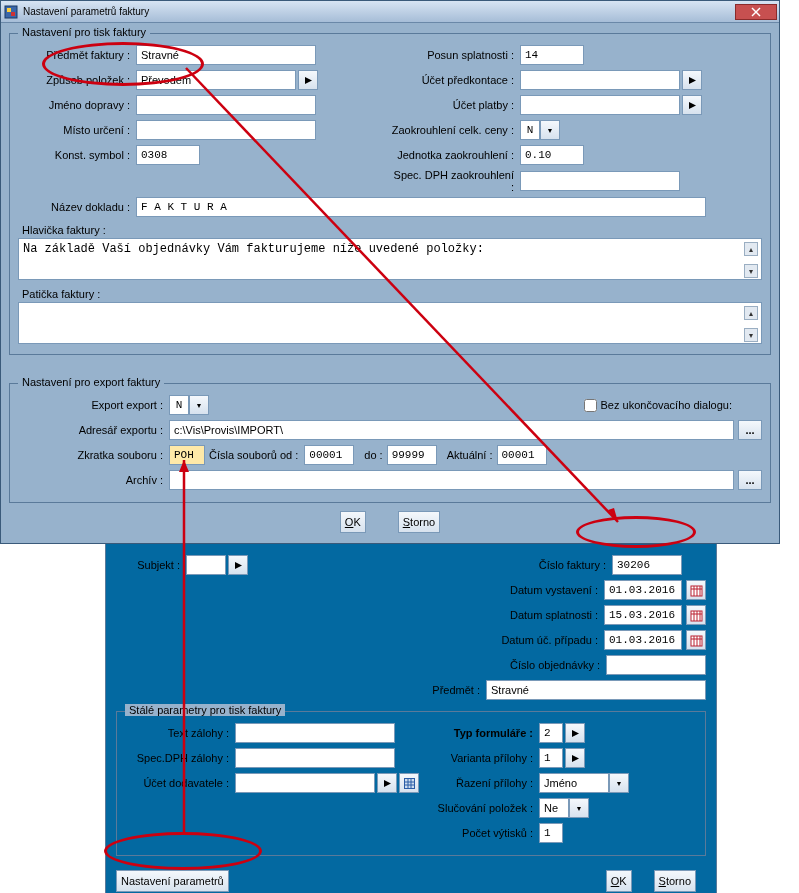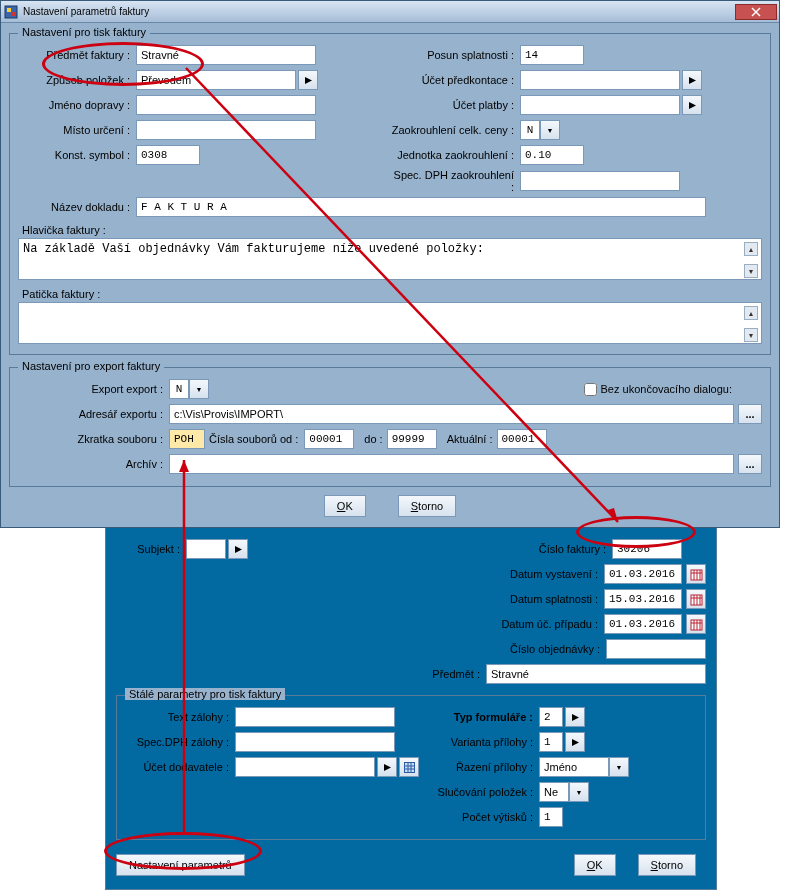--- a/index.html
+++ b/index.html
@@ -17,21 +17,21 @@
 .lbl.w1 { width: 118px; }
 .lbl.w2 { width: 130px; }
 .lbl.w3 { width: 120px; }
 .inp { background: #fff; border: 1px solid #7a99b8; height: 20px; padding: 2px 4px; font-family: inherit; font-size: 11px; }
 .inp.small { width: 40px; }
 .inp.mono { font-family: 'Courier New', monospace; }
 .ta { background: #fff; border: 1px solid #7a99b8; width: 100%; height: 40px; resize: none; padding: 3px 4px; font-family: 'Courier New', monospace; font-size: 12px; position: relative; }
 .tawrap { position: relative; }
 .tawrap .scrl { position: absolute; right: 2px; top: 4px; bottom: 4px; width: 16px; display:flex; flex-direction:column; justify-content:space-between;}
 .tri { width: 14px; height: 14px; background: #e2e9f1; border: 1px solid #9aaec2; display:flex; align-items:center; justify-content:center; font-size:8px; color:#333;}
-.btn { background: linear-gradient(#f4f8fc,#d7e2ee); border: 1px solid #7a99b8; height: 22px; padding: 0 12px; cursor: pointer; font-family: inherit; font-size: 11px; }
+.btn { background: linear-gradient(#f4f8fc,#d7e2ee); border: 1px solid #7a99b8; height: 22px; padding: 0 4px; cursor: pointer; font-family: inherit; font-size: 11px; }
 .btn .ul { text-decoration: underline; }
 .playbtn { width: 20px; height: 20px; background: linear-gradient(#f4f8fc,#d7e2ee); border: 1px solid #7a99b8; display: inline-flex; align-items: center; justify-content: center; margin-left: 2px; cursor:pointer;}
 .playbtn svg { display:block; }
 .dd { width: 20px; height: 20px; background: linear-gradient(#f4f8fc,#d7e2ee); border: 1px solid #7a99b8; display: inline-flex; align-items: center; justify-content: center; margin-left: 0; font-size:7px; cursor:pointer;}
 .dotsbtn { width: 24px; height: 20px; background: linear-gradient(#f4f8fc,#d7e2ee); border: 1px solid #7a99b8; font-weight:bold; cursor:pointer; display:flex;align-items:center;justify-content:center;}
 .chk { width: 13px; height: 13px; margin-right: 4px; }
 .cols { display: flex; }
 .colL { flex: 1; }
 .colR { flex: 1; }
 .centerbtns { display: flex; justify-content: center; gap: 32px; margin-top: 8px; }
@@ -151,21 +151,21 @@
       <div class="txthdr">Patička faktury :</div>
       <div class="tawrap">
         <textarea class="ta" style="height: 42px;"></textarea>
         <div class="scrl">
               <div class="tri">▴</div>
               <div class="tri">▾</div>
             </div>
       </div>
     </div>
 
-    <div class="group" style="margin-top:12px;padding-left:41px;">
+    <div class="group" style="margin-top:28px;padding-left:41px;">
       <div class="group-title">Nastavení pro export faktury</div>
       <div class="row">
         <span class="lbl w1">Export export :</span>
         <input class="inp mono" style="width: 20px; text-align: center;" value="N">
             <span class="dd">▼</span>
         <span style="flex:1"></span>
         <input type="checkbox" class="chk" style="">
         <span>Bez ukončovacího dialogu:</span>
         <span style="width:30px;"></span>
       </div>

